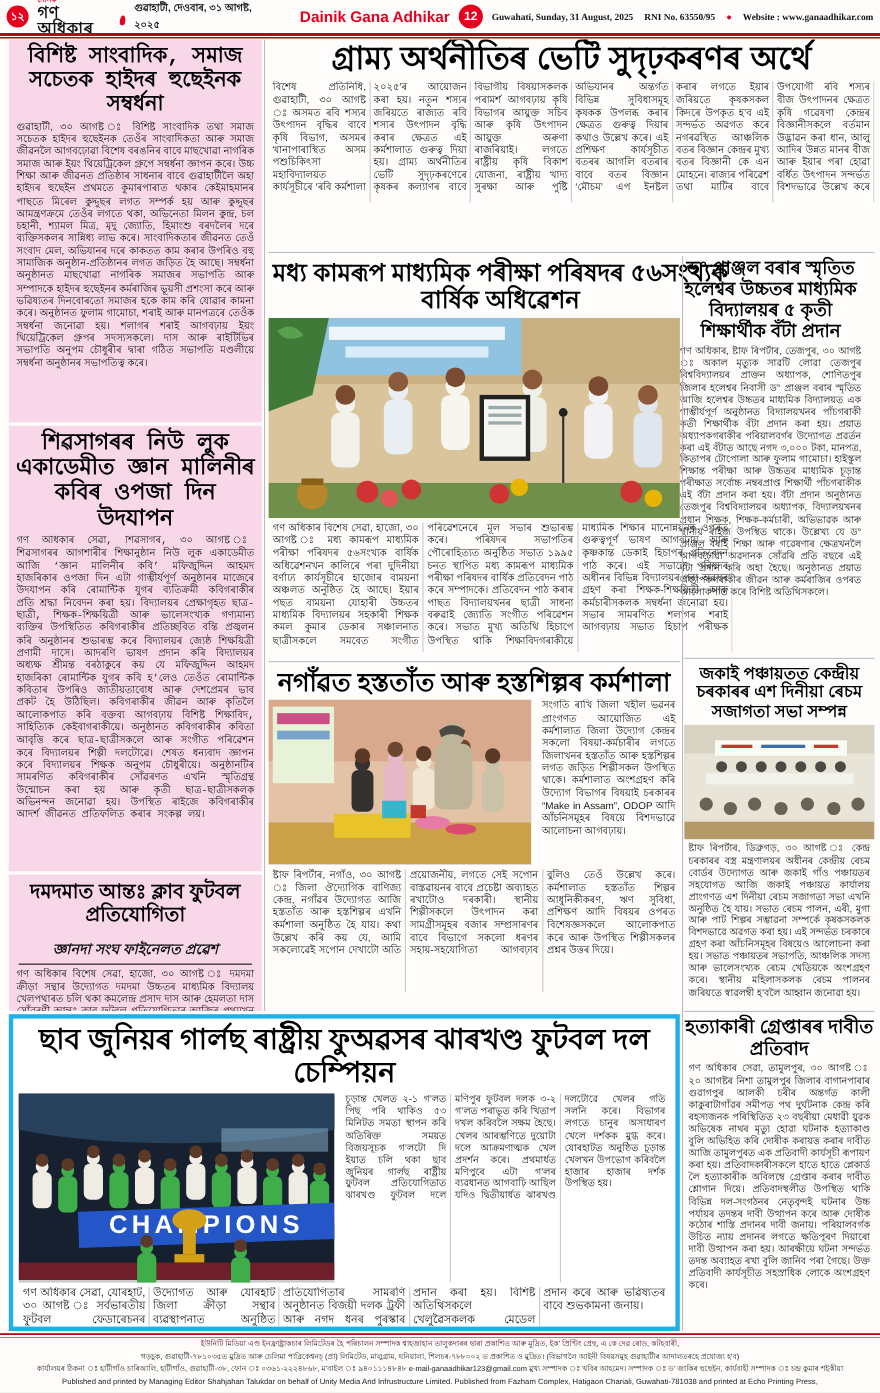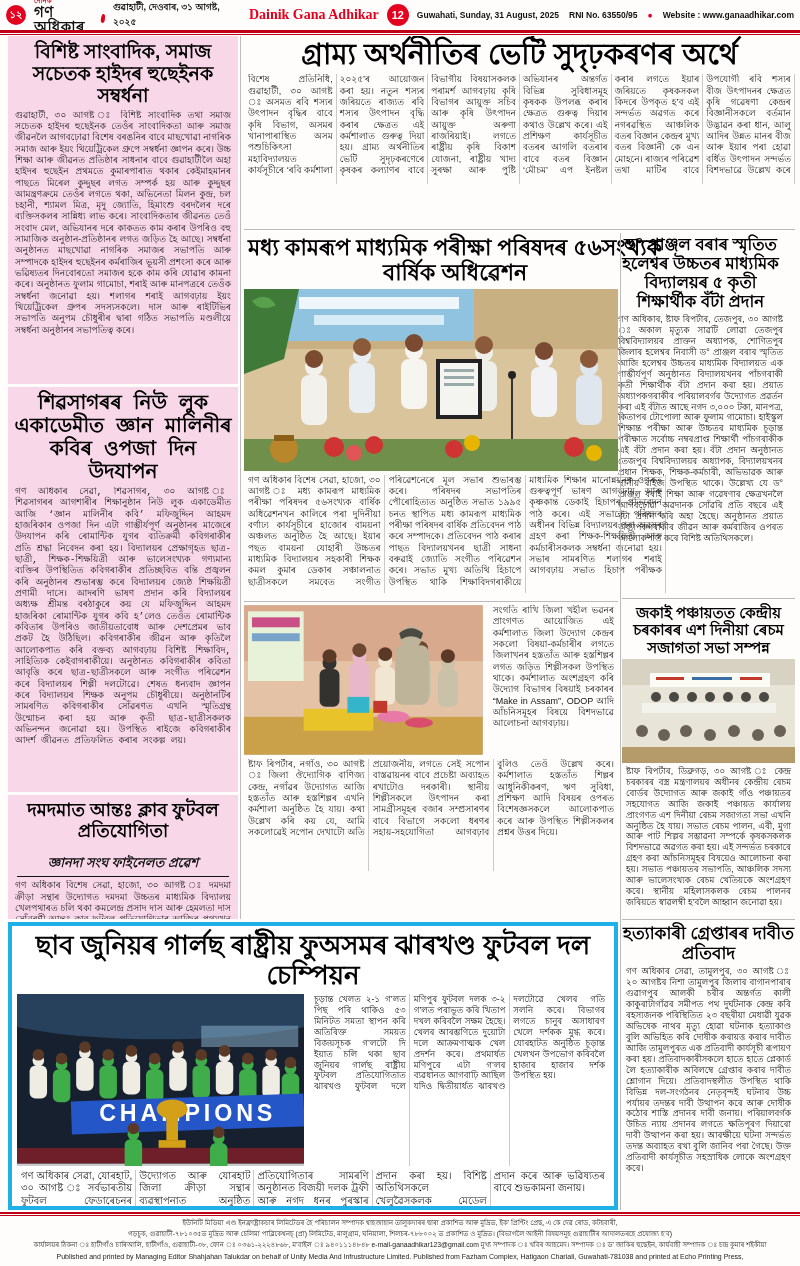--- a/index.html
+++ b/index.html
@@ -7,22 +7,22 @@
         font-family:"Liberation Sans","DejaVu Sans",sans-serif;color:#111;overflow:hidden;}
   
   .hdr{position:absolute;left:0;top:0;width:800px;height:30px;display:flex;align-items:center;gap:8px;padding:0 6px;box-sizing:border-box;}
   .badge{flex:0 0 auto;width:20px;height:20px;border-radius:50%;background:#e4001f;color:#fff;font-weight:bold;
          font-size:10px;display:flex;align-items:center;justify-content:center;}
   .mast{display:flex;flex-direction:column;line-height:1;}
   .mast .ed{color:#e4001f;font-size:7px;font-weight:bold;}
   .mast .ttl{font-size:15px;font-weight:800;letter-spacing:.5px;display:flex;align-items:center;gap:2px;}
   .flame{display:inline-block;width:5px;height:9px;background:#e4001f;border-radius:50% 50% 50% 50%/60% 60% 40% 40%;transform:rotate(8deg);}
   .hdr .as-date{font-size:9px;font-weight:bold;}
-  .hdr .en-title{color:#e4001f;font-weight:800;font-size:14px;margin-left:14px;white-space:nowrap;font-family:Liberation Serif, serif;}
-  .hdr .right{margin-left:auto;display:flex;align-items:center;gap:10px;font-size:8.5px;font-weight:bold;white-space:nowrap;}
+  .hdr .en-title{color:#e4001f;font-weight:800;font-size:14px;margin-left:14px;white-space:nowrap;}
+  .hdr .right{margin-left:auto;display:flex;align-items:center;gap:10px;font-size:8.5px;font-weight:bold;white-space:nowrap;font-family:Liberation Serif, serif;}
   .dot{color:#e4001f;}
   .redrule{position:absolute;left:0;top:30px;width:800px;height:5px;
            background:linear-gradient(#c00016 0 3px,#fff 3px 4px,#c00016 4px 5px);}
   .side-marker{position:absolute;left:1px;top:40px;font-size:8px;font-weight:bold;transform:rotate(90deg);transform-origin:left top;color:#333;}
   
   .story{position:absolute;box-sizing:border-box;overflow:hidden;}
   .pink{background:#f8d7e9;}
   .hl{font-weight:800;text-align:center;color:#000;line-height:1.15;margin:2px 0 3px 0;}
   .sub-hl{font-weight:800;font-style:italic;text-align:center;border-bottom:1.5px solid #111;padding-bottom:2px;margin:12px 6px 3px 6px;}
   .body-txt{font-size:9px;line-height:1.26;text-align:justify;padding:0 4px;color:#141414;}
@@ -67,21 +67,21 @@
   <div class="redrule"></div>
   <div class="side-marker">১২</div>
 
   <div class="story" style="left:244px;top:36px;width:551px;height:192px;">
     <div class="hl" style="font-size:29px;">গ্ৰাম্য অৰ্থনীতিৰ ভেটি সুদৃঢ়কৰণৰ অৰ্থে</div>
     <div class="body-txt cols-6" style="height:110px;overflow:hidden;">বিশেষ প্ৰতিনিধি, গুৱাহাটী, ৩০ আগষ্ট ঃ অসমত ৰবি শস্যৰ উৎপাদন বৃদ্ধিৰ বাবে কৃষি বিভাগ, অসমৰ খানাপাৰাস্থিত অসম পশুচিকিৎসা মহাবিদ্যালয়ত কাৰ্যসূচীৰে ‘ৰবি কৰ্মশালা ২০২৫’ৰ আয়োজন কৰা হয়। নতুন শস্যৰ জৰিয়তে ৰাজ্যত ৰবি শস্যৰ উৎপাদন বৃদ্ধি কৰাৰ ক্ষেত্ৰত এই কৰ্মশালাত গুৰুত্ব দিয়া হয়। গ্ৰাম্য অৰ্থনীতিৰ ভেটি সুদৃঢ়কৰণেৰে কৃষকৰ কল্যাণৰ বাবে বিভাগীয় বিষয়াসকলক পৰামৰ্শ আগবঢ়ায় কৃষি বিভাগৰ আয়ুক্ত সচিব আৰু কৃষি উৎপাদন আয়ুক্ত অৰুণা ৰাজৰিয়াই। লগতে ৰাষ্ট্ৰীয় কৃষি বিকাশ যোজনা, ৰাষ্ট্ৰীয় খাদ্য সুৰক্ষা আৰু পুষ্টি অভিযানৰ অন্তৰ্গত বিভিন্ন সুবিধাসমূহ কৃষকক উপলব্ধ কৰাৰ ক্ষেত্ৰত গুৰুত্ব দিয়াৰ কথাও উল্লেখ কৰে। এই প্ৰশিক্ষণ কাৰ্যসূচীত বতৰৰ আগলি বতৰাৰ বাবে বতৰ বিজ্ঞান ‘মৌচম’ এপ ইনষ্টল কৰাৰ লগতে ইয়াৰ জৰিয়তে কৃষকসকল কিদৰে উপকৃত হ’ব এই সন্দৰ্ভত অৱগত কৰে নগৰৱস্থিত আঞ্চলিক বতৰ বিজ্ঞান কেন্দ্ৰৰ মুখ্য বতৰ বিজ্ঞানী কে এন মোহনে। ৰাজ্যৰ পৰিৱেশ তথা মাটিৰ বাবে উপযোগী ৰবি শস্যৰ বীজ উৎপাদনৰ ক্ষেত্ৰত কৃষি গৱেষণা কেন্দ্ৰৰ বিজ্ঞানীসকলে বৰ্তমান উদ্ভাৱন কৰা ধান, আলু আদিৰ উন্নত মানৰ বীজ আৰু ইয়াৰ পৰা হোৱা বৰ্ধিত উৎপাদন সন্দৰ্ভত বিশদভাৱে উল্লেখ কৰে অসম কৃষি বিশ্ববিদ্যালয়ৰ কৃষি গৱেষণা কেন্দ্ৰৰ সঞ্চালক ড’ সঞ্জয় চেতিয়াই। ৰাজ্যত উদ্যান শস্যৰ সম্ভাৱনীয়তা আৰু উৎপাদনশীলতাৰ কথা উল্লেখ কৰি জলবায়ুৰ পৰিৱৰ্তনৰ বাবে বৰ্তমান উদ্যান শস্যৰ উৎপাদনৰ সময়ো সলনি কৰাৰ প্ৰয়োজন আহি পৰিছে বুলি উল্লেখ কৰে উদ্যান শস্য আৰু খাদ্য সংসাধন সঞ্চালকালয়ৰ সঞ্চালক নৃপেন দাসে। এই ক্ষেত্ৰত তেওঁ সফলভাৱে উৎপাদন কৰা আৱতৰীয়া জাৰ্বেৰা, নাজী, ৰজনীগন্ধা ফুলৰ লগতে বিলাহী, ধনিয়া আদিকে ধৰি অন্যান্য উদ্যান শস্যৰ উদাহৰণ আগবঢ়ায়। এই কৰ্মশালাত কৃষি বিভাগৰ সঞ্চালক ড়া পি উদয় প্ৰবীণ, সচিব তেজপ্ৰসাদ ভূয়ান, যুটীয়া সচিব গুণজিৎ কাশ্যপ, যুটীয়া সচিব তথা অসম বীজ নিগম পৰিষীমিতৰ পৰিচালন সঞ্চালক বিপুল দাস, অসম কৃষি বিশ্ববিদ্যালয়ৰ উপাচাৰ্য ড’ বিদ্যুৎ চন্দন ডেকাৰ লগতে ৰাজ্যৰ প্ৰতিখন জিলাৰ জিলা কৃষি বিষয়াসকল, কৃষি বিজ্ঞান কেন্দ্ৰৰ বিশেষজ্ঞসকল, অসম কৃষি বিশ্ববিদ্যালয়ৰ গৱেষকসকলৰ লগতে সংশ্লিষ্ট বিষয়ৰ বিষয়াসকল উপস্থিত থাকে।</div>
   </div>
   <div class="hrule" style="left:244px;top:229px;width:551px;"></div>
 
   <div class="story pink" style="left:8px;top:36px;width:230px;height:348px;padding:3px;">
-    <div class="hl" style="font-size:19px;">বিশিষ্ট সাংবাদিক, সমাজ সচেতক হাইদৰ হুছেইনক সম্বৰ্ধনা</div>
+    <div class="hl" style="font-size:19px;font-family:Liberation Mono, monospace;">বিশিষ্ট সাংবাদিক, সমাজ সচেতক হাইদৰ হুছেইনক সম্বৰ্ধনা</div>
     <div class="body-txt" style="height:284px;overflow:hidden;">গুৱাহাটী, ৩০ আগষ্ট ঃ বিশিষ্ট সাংবাদিক তথা সমাজ সচেতক হাইদৰ হুছেইনক তেওঁৰ সাংবাদিকতা আৰু সমাজ জীৱনলৈ আগবঢ়োৱা বিশেষ বৰঙনিৰ বাবে মাছখোৱা নাগৰিক সমাজ আৰু ইয়ং থিয়েট্ৰিকেল গ্ৰুপে সম্বৰ্ধনা জ্ঞাপন কৰে। উচ্চ শিক্ষা আৰু জীৱনত প্ৰতিষ্ঠাৰ সাধনাৰ বাবে গুৱাহাটীলৈ অহা হাইদৰ হুছেইন প্ৰথমতে কুমাৰপাৰাত থকাৰ কেইমাহমানৰ পাছতে মিৰেল কুদ্দুছৰ লগত সম্পৰ্ক হয় আৰু কুদ্দুছৰ আমন্ত্ৰণক্ৰমে তেওঁৰ লগতে থকা, অভিনেতা মিলন কুন্দ্ৰ, চল চহানী, শ্যামল মিত্ৰ, মৃদু জ্যোতি, হিমাংশু বৰদলৈৰ দৰে ব্যক্তিসকলৰ সান্নিধ্য লাভ কৰে। সাংবাদিকতাৰ জীৱনত তেওঁ সংবাদ মেল, অভিযানৰ দৰে কাকতত কাম কৰাৰ উপৰিও বহু সামাজিক অনুষ্ঠান-প্ৰতিষ্ঠানৰ লগত জড়িত হৈ আছে। সম্বৰ্ধনা অনুষ্ঠানত মাছখোৱা নাগৰিক সমাজৰ সভাপতি আৰু সম্পাদকে হাইদৰ হুছেইনৰ কৰ্মৰাজিৰ ভূয়সী প্ৰশংসা কৰে আৰু ভৱিষ্যতৰ দিনবোৰতো সমাজৰ হকে কাম কৰি যোৱাৰ কামনা কৰে। অনুষ্ঠানত ফুলাম গামোচা, শৰাই আৰু মানপত্ৰৰে তেওঁক সম্বৰ্ধনা জনোৱা হয়। শলাগৰ শৰাই আগবঢ়ায় ইয়ং থিয়েট্ৰিকেল গ্ৰুপৰ সদস্যসকলে। দাস আৰু ৰাইটিভিৰ সভাপতি অনুপম চৌধুৰীৰ দ্বাৰা গঠিত সভাপতি মণ্ডলীয়ে সম্বৰ্ধনা অনুষ্ঠানৰ সভাপতিত্ব কৰে।</div>
   </div>
 
   <div class="story pink" style="left:8px;top:387px;width:230px;height:405px;padding:3px;font-family:Liberation Mono, monospace;">
     <div class="hl" style="font-size:20px;">শিৱসাগৰৰ নিউ লুক একাডেমীত জ্ঞান মালিনীৰ কবিৰ ওপজা দিন উদযাপন</div>
     <div class="body-txt" style="height:316px;overflow:hidden;">গণ অধিকাৰ সেৱা, শিৱসাগৰ, ৩০ আগষ্ট ঃ শিৱসাগৰৰ আগশাৰীৰ শিক্ষানুষ্ঠান নিউ লুক একাডেমীত আজি ‘জ্ঞান মালিনীৰ কবি’ মফিজুদ্দিন আহমদ হাজৰিকাৰ ওপজা দিন এটা গাম্ভীৰ্যপূৰ্ণ অনুষ্ঠানৰ মাজেৰে উদযাপন কৰি ৰোমান্টিক যুগৰ ব্যতিক্ৰমী কবিগৰাকীৰ প্ৰতি শ্ৰদ্ধা নিবেদন কৰা হয়। বিদ্যালয়ৰ প্ৰেক্ষাগৃহত ছাত্ৰ-ছাত্ৰী, শিক্ষক-শিক্ষয়িত্ৰী আৰু ভালেসংখ্যক গণ্যমান্য ব্যক্তিৰ উপস্থিতিত কবিগৰাকীৰ প্ৰতিচ্ছবিত বন্তি প্ৰজ্বলন কৰি অনুষ্ঠানৰ শুভাৰম্ভ কৰে বিদ্যালয়ৰ জ্যেষ্ঠ শিক্ষয়িত্ৰী প্ৰণামী দাসে। আদৰণি ভাষণ প্ৰদান কৰি বিদ্যালয়ৰ অধ্যক্ষ শ্ৰীমন্ত বৰঠাকুৰে কয় যে মফিজুদ্দিন আহমদ হাজৰিকা ৰোমান্টিক যুগৰ কবি হ’লেও তেওঁত ৰোমান্টিক কবিতাৰ উপৰিও জাতীয়তাবোধ আৰু দেশপ্ৰেমৰ ভাব প্ৰকট হৈ উঠিছিল। কবিগৰাকীৰ জীৱন আৰু কৃতিলৈ আলোকপাত কৰি বক্তব্য আগবঢ়ায় বিশিষ্ট শিক্ষাবিদ, সাহিত্যিক কেইবাগৰাকীয়ে। অনুষ্ঠানত কবিগৰাকীৰ কবিতা আবৃত্তি কৰে ছাত্ৰ-ছাত্ৰীসকলে আৰু সংগীত পৰিৱেশন কৰে বিদ্যালয়ৰ শিল্পী দলটোৱে। শেষত ধন্যবাদ জ্ঞাপন কৰে বিদ্যালয়ৰ শিক্ষক অনুপম চৌধুৰীয়ে। অনুষ্ঠানটিৰ সামৰণিত কবিগৰাকীৰ সোঁৱৰণত এখনি স্মৃতিগ্ৰন্থ উন্মোচন কৰা হয় আৰু কৃতী ছাত্ৰ-ছাত্ৰীসকলক অভিনন্দন জনোৱা হয়। উপস্থিত ৰাইজে কবিগৰাকীৰ আদৰ্শ জীৱনত প্ৰতিফলিত কৰাৰ সংকল্প লয়।</div>
   </div>
 
   <div class="story pink" style="left:8px;top:795px;width:230px;height:124px;padding:3px;">
     <div class="hl" style="font-size:18px;">দমদমাত আন্তঃ ক্লাব ফুটবল প্ৰতিযোগিতা</div>
@@ -145,20 +145,21 @@
         <circle cx="330" cy="158" r="10" fill="#cf3333"></circle>
         <circle cx="350" cy="164" r="8" fill="#e7b500"></circle>
       <circle cx="40" cy="160" r="14" fill="#b8862b"></circle>
         <rect x="30" y="146" width="20" height="6" fill="#8a5f17"></rect>
     </svg>
     <div class="body-txt cols-3" style="height:118px;overflow:hidden;margin-top:4px;">গণ অধিকাৰ বিশেষ সেৱা, হাজো, ৩০ আগষ্ট ঃ মধ্য কামৰূপ মাধ্যমিক পৰীক্ষা পৰিষদৰ ৫৬সংখ্যক বাৰ্ষিক অধিৱেশনখন কালিৰে পৰা দুদিনীয়া বৰ্ণাঢ্য কাৰ্যসূচীৰে হাজোৰ বাময়না অঞ্চলত অনুষ্ঠিত হৈ আছে। ইয়াৰ পছত বাময়না যোহাৰী উচ্চতৰ মাধ্যমিক বিদ্যালয়ৰ সহকাৰী শিক্ষক কমল কুমাৰ ডেকাৰ সঞ্চালনাত ছাত্ৰীসকলে সমবেত সংগীত পৰিৱেশনেৰে মূল সভাৰ শুভাৰম্ভ কৰে। পৰিষদৰ সভাপতিৰ পৌৰোহিত্যত অনুষ্ঠিত সভাত ১৯৯৫ চনত স্থাপিত মধ্য কামৰূপ মাধ্যমিক পৰীক্ষা পৰিষদৰ বাৰ্ষিক প্ৰতিবেদন পাঠ কৰে সম্পাদকে। প্ৰতিবেদন পাঠ কৰাৰ পাছত বিদ্যালয়খনৰ ছাত্ৰী সাধনা বৰুৱাই জ্যোতি সংগীত পৰিৱেশন কৰে। সভাত মুখ্য অতিথি হিচাপে উপস্থিত থাকি শিক্ষাবিদগৰাকীয়ে মাধ্যমিক শিক্ষাৰ মানোন্নয়নৰ ওপৰত গুৰুত্বপূৰ্ণ ভাষণ আগবঢ়ায় আৰু কৃষ্ণকান্ত ডেকাই হিচাপৰ প্ৰতিবেদন পাঠ কৰে। এই সভাতে পৰিষদৰ অধীনৰ বিভিন্ন বিদ্যালয়ৰ পৰা অৱসৰ গ্ৰহণ কৰা শিক্ষক-শিক্ষয়িত্ৰী আৰু কৰ্মচাৰীসকলক সম্বৰ্ধনা জনোৱা হয়। সভাৰ সামৰণিত শলাগৰ শৰাই আগবঢ়ায় সভাত হিচাপ পৰীক্ষক পবিত্ৰ কুমাৰ ডেকা আৰু সম্পাদক দীপাঞ্জলি ঠাকুৰীয়াই।</div>
   </div>
   <div class="hrule" style="left:244px;top:601px;width:374px;"></div>
 
   <div class="story" style="left:244px;top:605px;width:374px;height:313px;">
+    <div class="hl" style="font-size:23px;">নগাঁৱত হস্ততাঁত আৰু হস্তশিল্পৰ কৰ্মশালা</div>
     <div style="display:flex;gap:6px;justify-content:space-between;">
       <svg class="photo" width="240" height="150" viewBox="0 0 240 150">
         <rect width="240" height="150" fill="#e3c2a6"></rect>
         <rect x="0" y="0" width="240" height="56" fill="#d8a98c"></rect>
         <rect x="4" y="6" width="56" height="70" fill="#e8f2d8"></rect>
         <rect x="8" y="12" width="48" height="10" fill="#c94f86"></rect>
           <rect x="8" y="28" width="48" height="8" fill="#7aa3c9"></rect>
         <defs>
             <g id="nfig">
               <circle cx="0" cy="0" r="7"></circle>
@@ -239,21 +240,21 @@
     <div class="body-txt" style="height:148px;overflow:hidden;font-size:8.7px;margin-top:3px;">ষ্টাফ ৰিপৰ্টাৰ, ডিব্ৰুগড়, ৩০ আগষ্ট ঃ কেন্দ্ৰ চৰকাৰৰ বস্ত্ৰ মন্ত্ৰণালয়ৰ অধীনৰ কেন্দ্ৰীয় ৰেচম বোৰ্ডৰ উদ্যোগত আৰু জকাই গাঁও পঞ্চায়তৰ সহযোগত আজি জকাই পঞ্চায়ত কাৰ্যালয় প্ৰাংগণত এশ দিনীয়া ৰেচম সজাগতা সভা এখনি অনুষ্ঠিত হৈ যায়। সভাত ৰেচম পালন, এৰী, মুগা আৰু পাট শিল্পৰ সম্ভাৱনা সম্পৰ্কে কৃষকসকলক বিশদভাৱে অৱগত কৰা হয়। এই সন্দৰ্ভত চৰকাৰে গ্ৰহণ কৰা আঁচনিসমূহৰ বিষয়েও আলোচনা কৰা হয়। সভাত পঞ্চায়তৰ সভাপতি, আঞ্চলিক সদস্য আৰু ভালেসংখ্যক ৰেচম খেতিয়কে অংশগ্ৰহণ কৰে। স্থানীয় মহিলাসকলক ৰেচম পালনৰ জৰিয়তে স্বাৱলম্বী হ’বলৈ আহ্বান জনোৱা হয়।</div>
   </div>
   <div class="hrule" style="left:622px;top:919px;width:173px;"></div>
 
   <div class="story" style="left:622px;top:922px;width:173px;height:288px;">
     <div class="hl" style="font-size:17px;">হত্যাকাৰী গ্ৰেপ্তাৰৰ দাবীত প্ৰতিবাদ</div>
     <div class="body-txt" style="height:244px;overflow:hidden;font-size:8.7px;">গণ অধিকাৰ সেৱা, তামুলপুৰ, ৩০ আগষ্ট ঃ ২০ আগষ্টৰ নিশা তামুলপুৰ জিলাৰ বাগানপাৰাৰ গুৱাগপুৰ আলকী চৰীৰ অন্তৰ্গত কালী কাকুৰাটাগাঁৱৰ সমীপত পথ দুৰ্ঘটনাক কেন্দ্ৰ কৰি ৰহস্যজনক পৰিস্থিতিত ২৩ বছৰীয়া মেধাৱী যুৱক অভিষেক নাথৰ মৃত্যু হোৱা ঘটনাক হত্যাকাণ্ড বুলি অভিহিত কৰি দোষীক কৰায়ত্ত কৰাৰ দাবীত আজি তামুলপুৰত এক প্ৰতিবাদী কাৰ্যসূচী ৰূপায়ণ কৰা হয়। প্ৰতিবাদকাৰীসকলে হাতে হাতে প্লেকাৰ্ড লৈ হত্যাকাৰীক অবিলম্বে গ্ৰেপ্তাৰ কৰাৰ দাবীত শ্লোগান দিয়ে। প্ৰতিবাদস্থলীত উপস্থিত থাকি বিভিন্ন দল-সংগঠনৰ নেতৃবৃন্দই ঘটনাৰ উচ্চ পৰ্যায়ৰ তদন্তৰ দাবী উত্থাপন কৰে আৰু দোষীক কঠোৰ শাস্তি প্ৰদানৰ দাবী জনায়। পৰিয়ালবৰ্গক উচিত ন্যায় প্ৰদানৰ লগতে ক্ষতিপূৰণ দিয়াৰো দাবী উত্থাপন কৰা হয়। আৰক্ষীয়ে ঘটনা সন্দৰ্ভত তদন্ত অব্যাহত ৰখা বুলি জানিব পৰা গৈছে। উক্ত প্ৰতিবাদী কাৰ্যসূচীত সহস্ৰাধিক লোকে অংশগ্ৰহণ কৰে।</div>
   </div>
 
   <div class="story champ-box" style="left:8px;top:922px;width:610px;height:288px;">
-    <div class="hl" style="font-size:26px;">ছাব জুনিয়ৰ গাৰ্লছ ৰাষ্ট্ৰীয় ফুঅসমৰ ঝাৰখণ্ড ফুটবল দল চেম্পিয়ন</div>
+    <div class="hl" style="font-size:26px;">ছাব জুনিয়ৰ গাৰ্লছ ৰাষ্ট্ৰীয় ফুঅৱসৰ ঝাৰখণ্ড ফুটবল দল চেম্পিয়ন</div>
     <div style="display:flex;gap:6px;">
       <svg class="photo" width="296" height="172" viewBox="0 0 296 172">
         <rect width="296" height="172" fill="#16202e"></rect>
         <ellipse cx="148" cy="10" rx="190" ry="34" fill="#27405c"></ellipse>
         <rect x="190" y="30" width="100" height="22" fill="#8fb8d0" opacity="0.5"></rect>
         <defs>
             <g id="cfig">
               <circle cx="0" cy="0" r="6"></circle>
               <rect x="-9" y="5" width="18" height="34" rx="6"></rect>
             </g>

